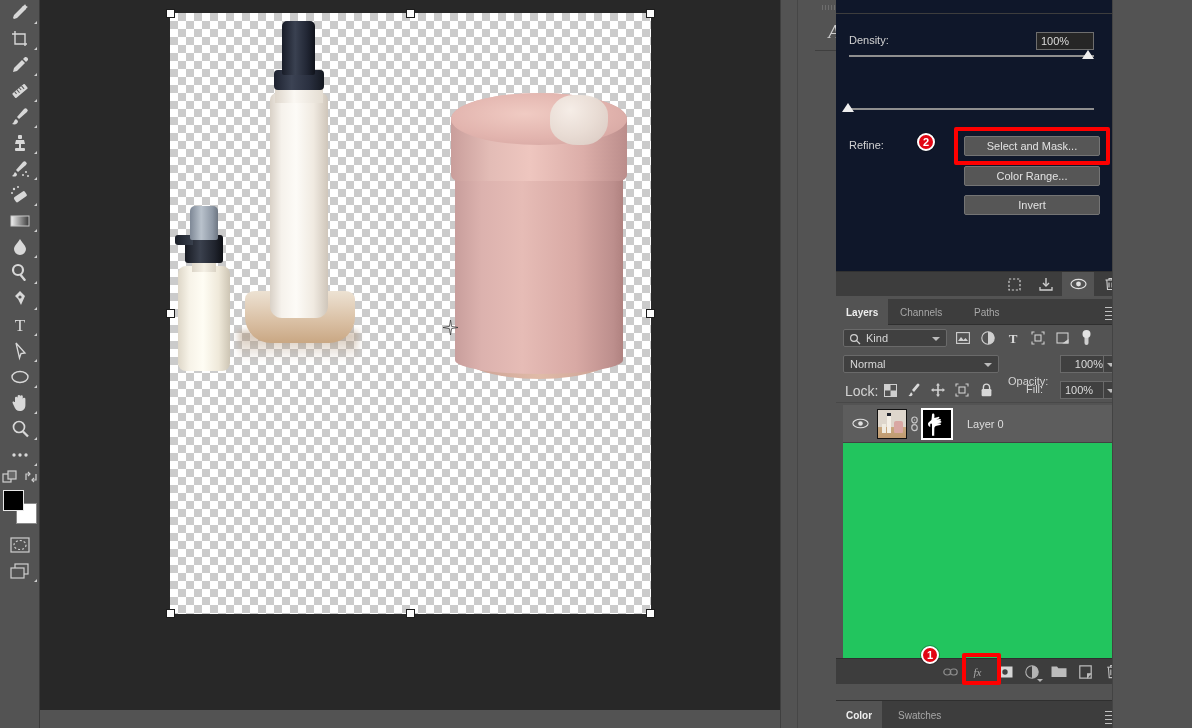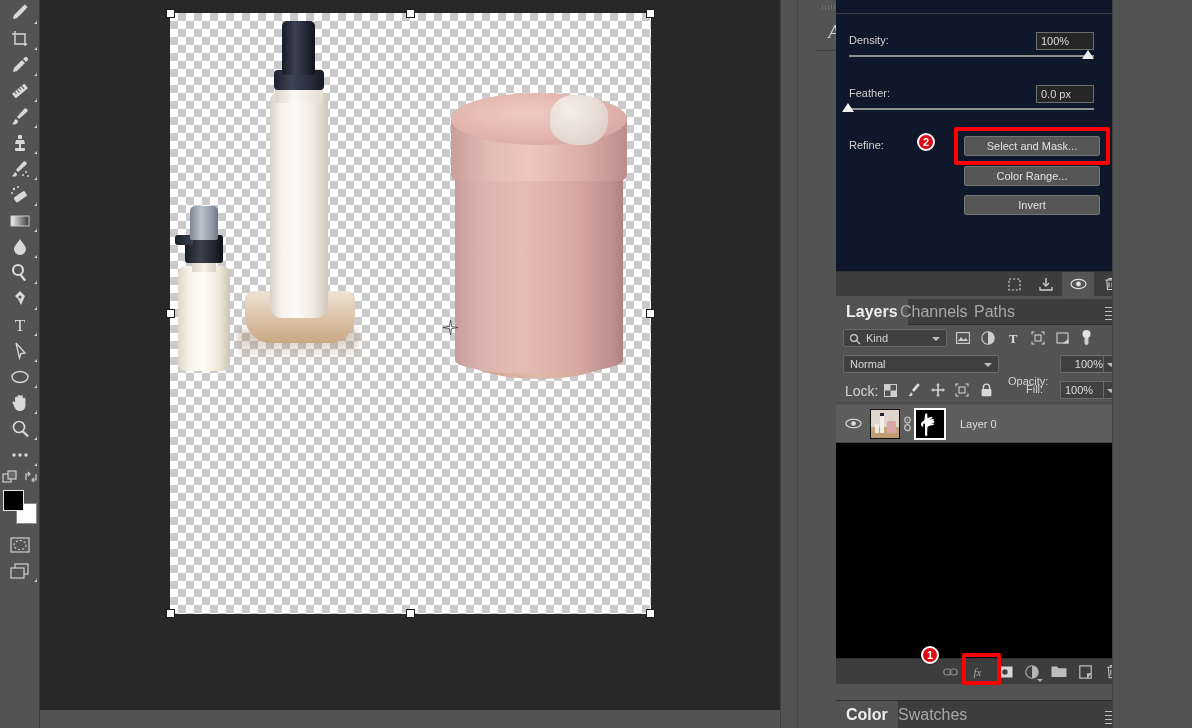--- a/index.html
+++ b/index.html
@@ -263,21 +263,21 @@
     position:absolute; left:0; top:299px; width:290px; height:399px;
     background:#535353;
   }
   #layers-tabs {
     position:relative; height:26px; background:#3d3d3d;
     border-bottom:1px solid #2f2f2f;
   }
   .ptab {
     position:absolute; top:0; height:26px;
     display:flex;align-items:center;
-    font-size:16px; color:#a8a8a8;
+    font-size:10px; color:#a8a8a8;
     padding:0 10px;
   }
   .ptab.active { background:#535353; color:#eeeeee; font-weight:bold; }
   #layers-menu-icon { position:absolute; right:8px; top:8px; width:13px; }
   #layers-menu-icon i { display:block; height:1px; background:#c0c0c0; margin-bottom:3px; }
 
   .lrow { position:relative; }
   #filter-row { height:26px; }
   #filter-kind {
     position:absolute; left:7px; top:4px; width:104px; height:18px;
@@ -311,21 +311,21 @@
   .lockico { position:absolute; top:4px; width:18px;height:18px;display:flex;align-items:center;justify-content:center;}
   #fill-label { position:absolute; left:190px; top:6px; font-size:11px; }
   #fill-field {
     position:absolute; left:224px; top:4px; width:44px; height:18px;
     background:#404040; border:1px solid #6a6a6a;
     font-size:11px; color:#dcdcdc; padding-left:4px; line-height:16px;
   }
   #fill-chev-box { position:absolute; left:268px; top:4px; width:16px;height:18px;
     background:#404040;border:1px solid #6a6a6a;border-left:none; }
 
-  #layer-list { position:absolute; left:0; top:106px; width:290px; height:253px; background:#000000; }
+  #layer-list { position:absolute; left:7px; top:106px; width:290px; height:253px; background:#22c55e; }
   #layer-row-0 {
     position:relative; height:38px; background:#5d5d5d;
     border-bottom:1px solid #424242;
     display:flex; align-items:center;
   }
   #layer-eye { width:34px; display:flex;align-items:center;justify-content:center; }
   .thumb {
     width:30px;height:30px; border:1px solid #111;
     background:#8a8a8a; position:relative; overflow:hidden; flex:none;
   }
@@ -614,24 +614,20 @@
     <div id="props-panel">
       <div class="panel-divider" style="position:absolute;left:0;top:13px;width:290px;"></div>
 
       <div class="prop-row" style="position:absolute;left:0;top:30px;width:290px;">
         <span class="prop-label">Density:</span>
         <span class="num-field" style="left:200px;top:2px;">100%</span>
       </div>
       <div class="slider-track" style="left:13px;top:55px;width:245px;"></div>
       <div class="slider-knob" style="left:246px;top:50px;"></div>
 
-      <div class="prop-row" style="position:absolute;left:0;top:83px;width:290px;">
-        <span class="prop-label">Feather:</span>
-        <span class="num-field" style="left:200px;top:2px;">0.0 px</span>
-      </div>
       <div class="slider-track" style="left:13px;top:108px;width:245px;"></div>
       <div class="slider-knob" style="left:6px;top:103px;"></div>
 
       <span class="prop-label" style="position:absolute;left:13px;top:139px;">Refine:</span>
 
       <div class="pbtn" style="left:128px; top:136px; width:136px;">Select and Mask...</div>
       <div class="hilite-box" style="left:118px; top:127px; width:156px; height:38px;"></div>
       <div class="badge" style="left:81px; top:133px;">2</div>
 
       <div class="pbtn" style="left:128px; top:166px; width:136px;">Color Range...</div>

